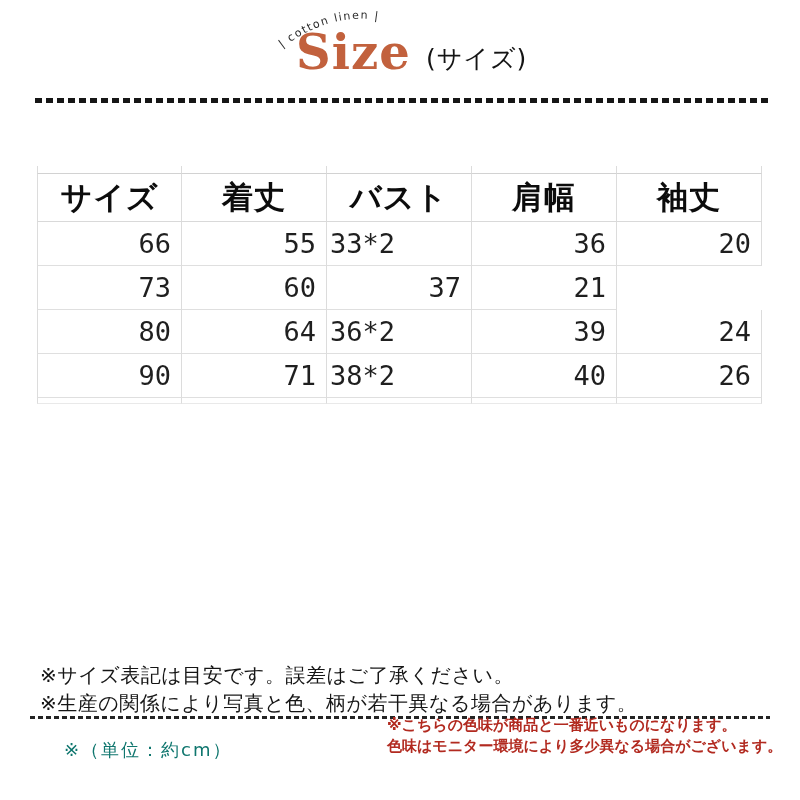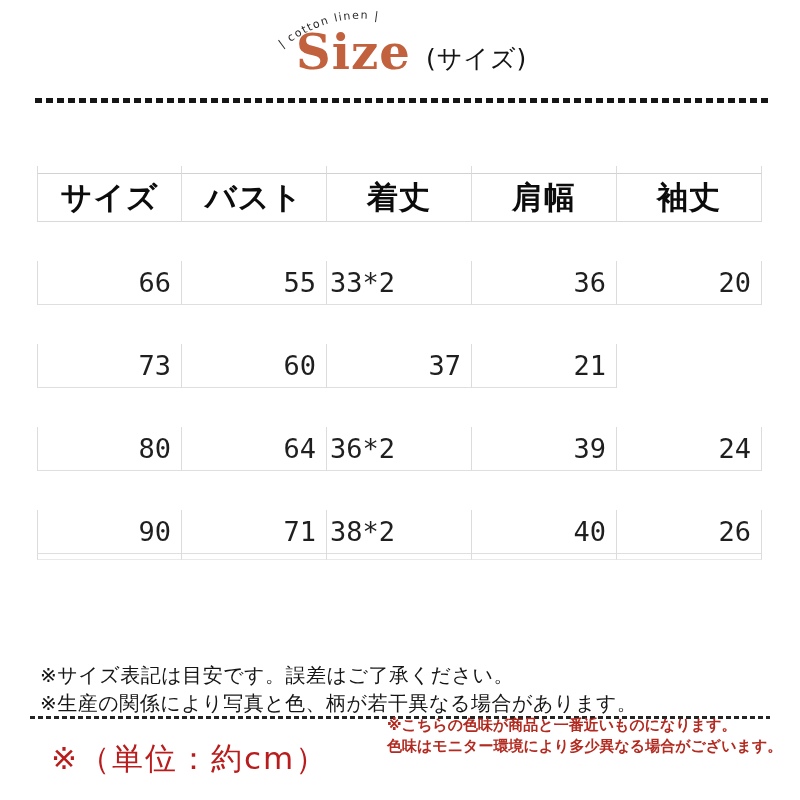--- a/index.html
+++ b/index.html
@@ -41,33 +41,33 @@
   .strip.top .cell { height:7px; }
   .strip.bottom .cell { height:6px; border-bottom:1px solid #e9e9e9; }
   .thead .cell {
     height:49px; border-top:1px solid #d2d2d2; border-bottom:1px solid #d9d9d9;
     display:flex; align-items:center; justify-content:center;
     font-size:31px; font-weight:bold; color:#0c0c0c; letter-spacing:1px;
   }
   .trow .cell {
     height:44px; border-bottom:1px solid #dfdfdf;
     font-family:"DejaVu Sans Mono", monospace; font-size:27px; color:#1f1f1f;
-    display:flex; align-items:center; justify-content:flex-end; padding-right:10px;margin-top:39px;
+    display:flex; align-items:center; justify-content:flex-end; padding-right:10px;
   }
   .trow .cell.c2 { justify-content:flex-start; padding-left:3px; padding-right:16px; }
 
   
   .note { position:absolute; left:40px; font-size:20px; color:#151515; letter-spacing:0.5px; white-space:nowrap; }
   .note.n1 { top:662px; }
   .note.n2 { top:690px; }
 
   
   .unit {
-    position:absolute; left:51px; top:738px;
-    font-size:31px; color:#b91c1c; letter-spacing:2px;
+    position:absolute; left:64px; top:738px;
+    font-size:18px; color:#0f766e; letter-spacing:2px;
   }
   .color-note {
     position:absolute; left:387px; top:715px; width:395px;
     font-size:15px; font-weight:bold; color:#b22a20; line-height:21px; white-space:nowrap;
   }
 </style>
 </head>
 <body>
 
 <div class="canvas">
@@ -89,22 +89,22 @@
   <div class="size-table">
     <div class="strip top">
       <div class="cell"></div>
         <div class="cell"></div>
         <div class="cell"></div>
         <div class="cell"></div>
         <div class="cell"></div>
     </div>
     <div class="thead">
       <div class="cell">サイズ</div>
+      <div class="cell">着丈</div>
       <div class="cell">バスト</div>
-      <div class="cell">着丈</div>
       <div class="cell">肩幅</div>
       <div class="cell">袖丈</div>
     </div>
     <div>
         <div class="trow">
           <div class="cell c0">66</div>
           <div class="cell c1">55</div>
           <div class="cell c2">33*2</div>
           <div class="cell c3">36</div>
           <div class="cell c4">20</div>

